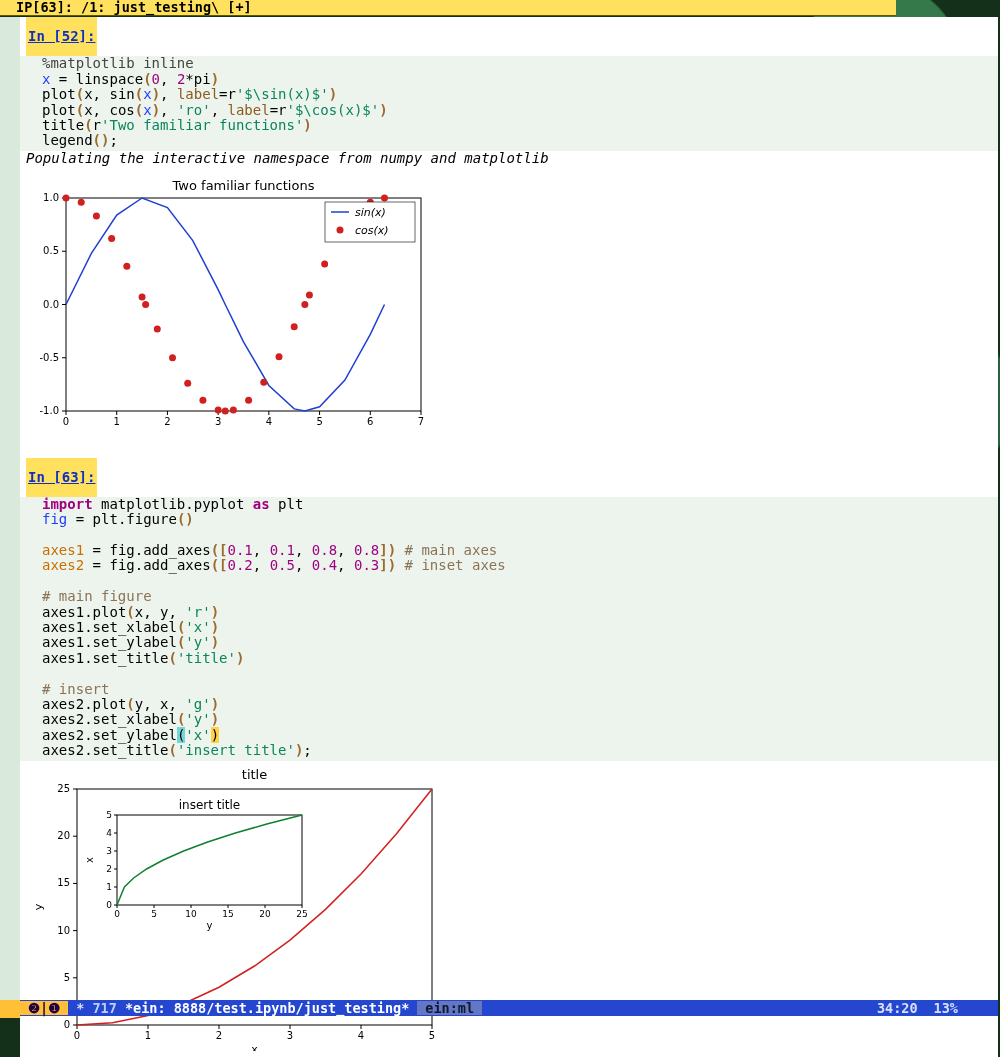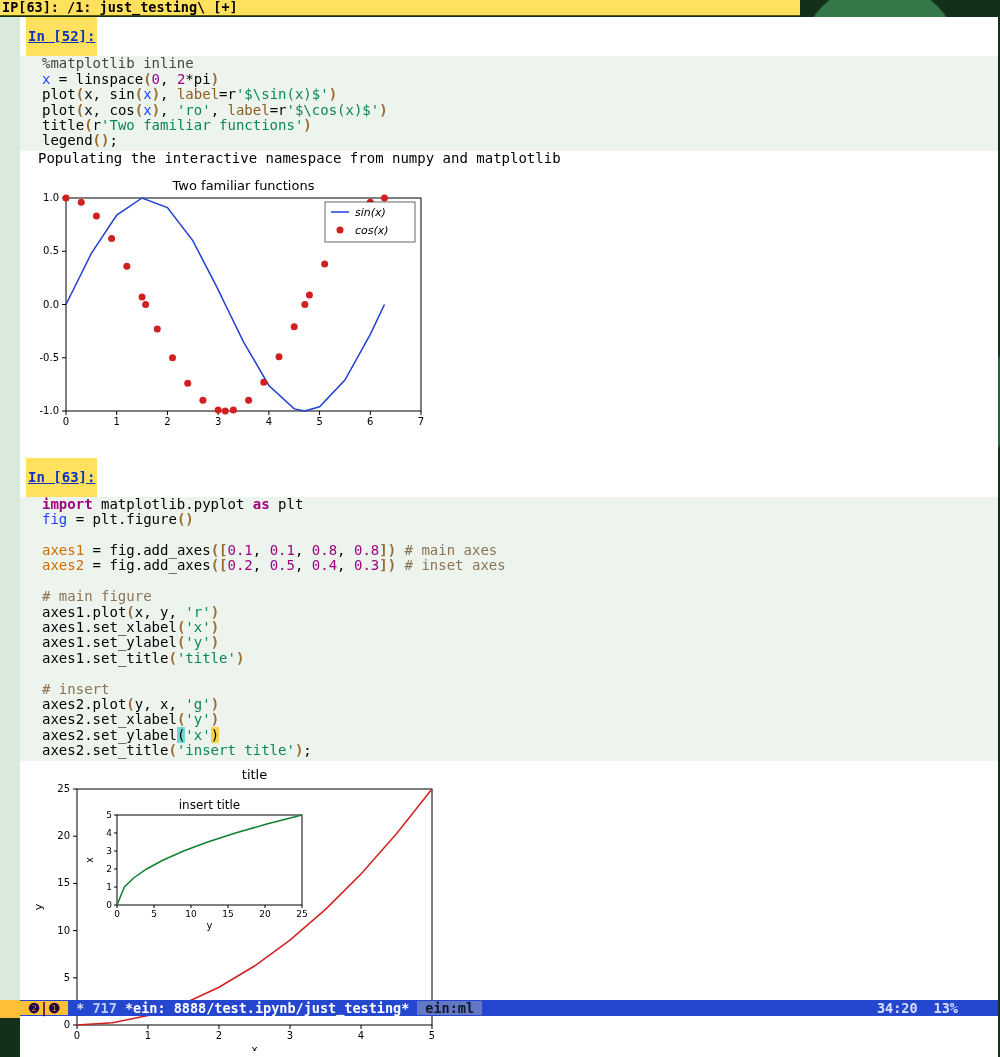--- a/index.html
+++ b/index.html
@@ -18,23 +18,23 @@
       radial-gradient(circle at 10% 40%, #1f4b29 0 70px, transparent 72px),
       radial-gradient(circle at 92% 38%, #2a613a 0 90px, transparent 92px),
       radial-gradient(circle at 8% 78%, #28603a 0 85px, transparent 87px),
       radial-gradient(circle at 90% 75%, #2f6f44 0 80px, transparent 82px),
       #142f1a;
   }
   .frame {
     position: absolute; left: 0; top: 0; width: 1000px; height: 1057px;
   }
   .tabbar {
-    position:absolute; left:0; top:0; width:800px; height:16px;
+    position:absolute; left:0; top:0; width:896px; height:16px;
     background:#ffe15e; color:#000; font-weight:bold;
-    display:flex; align-items:flex-end; padding-left:2px;
+    display:flex; align-items:flex-end; padding-left:16px;
     border-bottom:1px solid #5a5a00;
     font-size:13.5px;
   }
   .editor {
     position:absolute; left:20px; top:17px; width:978px; height:983px;
     background:#fff;
   }
   .gutter {
     position:absolute; left:0; top:17px; width:20px; height:983px;
     background:#d9eadd;
@@ -52,21 +52,21 @@
   .tok-par { color:#9b6a2f; font-weight:bold; }
   .tok-num { color:#a00080; }
   .tok-kw  { color:#a00080; font-weight:bold; }
   .tok-kwarg { color:#8a5c1e; }
   .tok-str { color:#0a855c; }
   .tok-blue { color:#2040ff; }
   .tok-name2 { color:#c96e00; }
   .tok-comment { color:#8b7355; }
   .tok-hi-cursor { background:#72d6d6; }
   .tok-hi-block { background:#ffd24a; }
-  .plain-out { padding-left:18px; }
+  .plain-out { padding-left:6px;font-style:italic; }
 
   .plot1-wrap { background:#fff; padding:10px 0 4px 6px; }
   .plot1-box { width:400px; }
   .plot2-wrap { background:#fff; padding:6px 0 4px 2px; }
 
   .modeline {
     position:absolute; left:20px; top:1000px; width:978px; height:16px;
     background:#2546cf; color:#d8e0ff;
     display:flex; align-items:center;
     font-size:13.5px; font-weight:bold;

